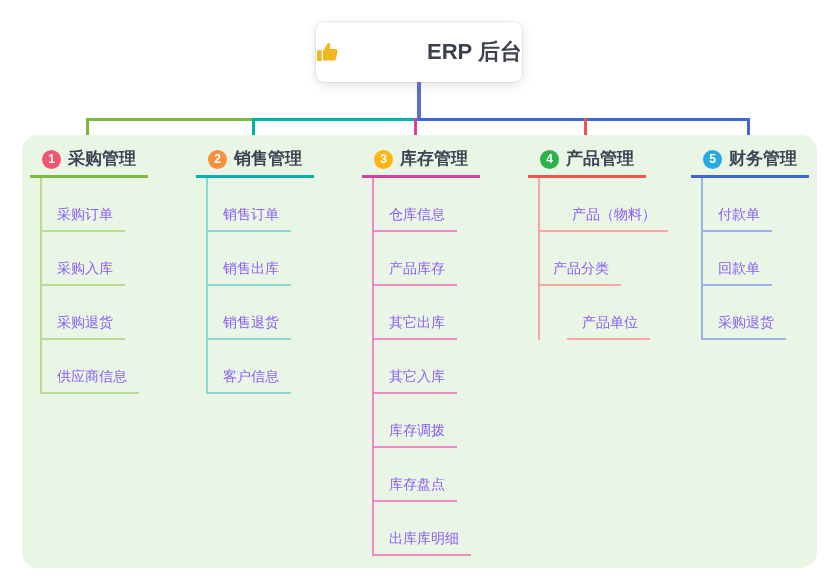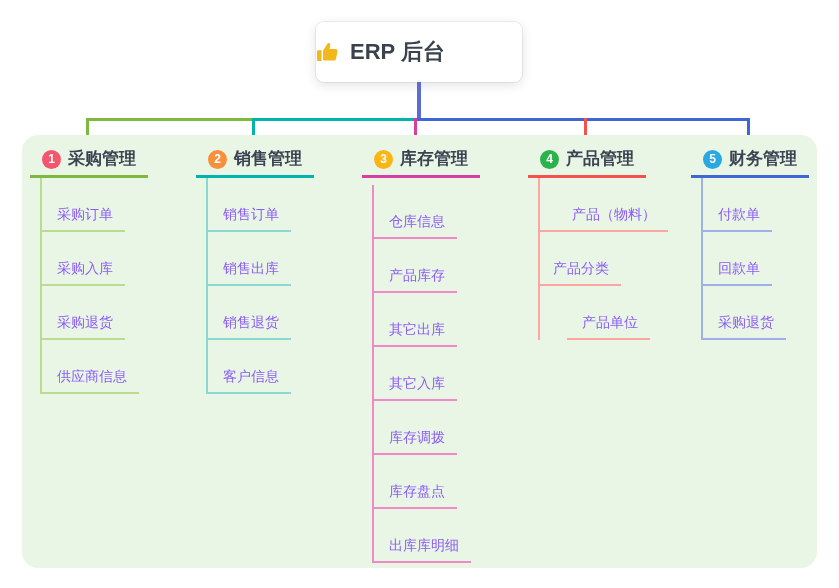--- a/index.html
+++ b/index.html
@@ -4,21 +4,21 @@
 <style>
   html,body{margin:0;padding:0;background:#ffffff;}
   .canvas{
     position:relative;width:839px;height:588px;background:#ffffff;overflow:hidden;
     font-family:"Liberation Sans","DejaVu Sans",sans-serif;
   }
   .root-box{
     position:absolute;left:316px;top:22px;width:206px;height:60px;
     background:#ffffff;border-radius:8px;
     box-shadow:0 3px 12px rgba(0,0,0,.12),0 0 0 1px #f1f1f1;
-    display:flex;align-items:center;justify-content:flex-start;gap:10px;
+    display:flex;align-items:center;justify-content:space-between;gap:10px;
     font-size:22px;font-weight:600;color:#3b424d;cursor:default;
   }
   .thumb-icon{width:24px;height:24px;display:inline-flex;}
   .conn{position:absolute;}
   .panel{
     position:absolute;left:22px;top:135px;width:795px;height:433px;
     border-radius:16px;
   }
   .branch{position:absolute;top:13px;}
   .branch-title{
@@ -96,21 +96,21 @@
           <div class="child" style="border-bottom-color: rgb(138, 216, 210);">客户信息</div>
         </div>
   </div>
 
   <div class="branch" style="left: 340px;">
     <div class="branch-title" style="border-bottom-color: rgb(214, 63, 158);">
       <span class="badge" style="background: rgb(251, 181, 21);">3</span>
       <span class="btext">库存管理</span>
     </div>
     <div class="children" style="border-left-color: rgb(239, 138, 198);">
-          <div class="child" style="border-bottom-color: rgb(239, 138, 198); margin-top: 7px;">仓库信息</div>
+          <div class="child" style="border-bottom-color: rgb(239, 138, 198);">仓库信息</div>
           <div class="child" style="border-bottom-color: rgb(239, 138, 198);">产品库存</div>
           <div class="child" style="border-bottom-color: rgb(239, 138, 198);">其它出库</div>
           <div class="child" style="border-bottom-color: rgb(239, 138, 198);">其它入库</div>
           <div class="child" style="border-bottom-color: rgb(239, 138, 198);">库存调拨</div>
           <div class="child" style="border-bottom-color: rgb(239, 138, 198);">库存盘点</div>
           <div class="child" style="border-bottom-color: rgb(239, 138, 198);">出库库明细</div>
         </div>
   </div>
 
   <div class="branch" style="left: 506px;">

